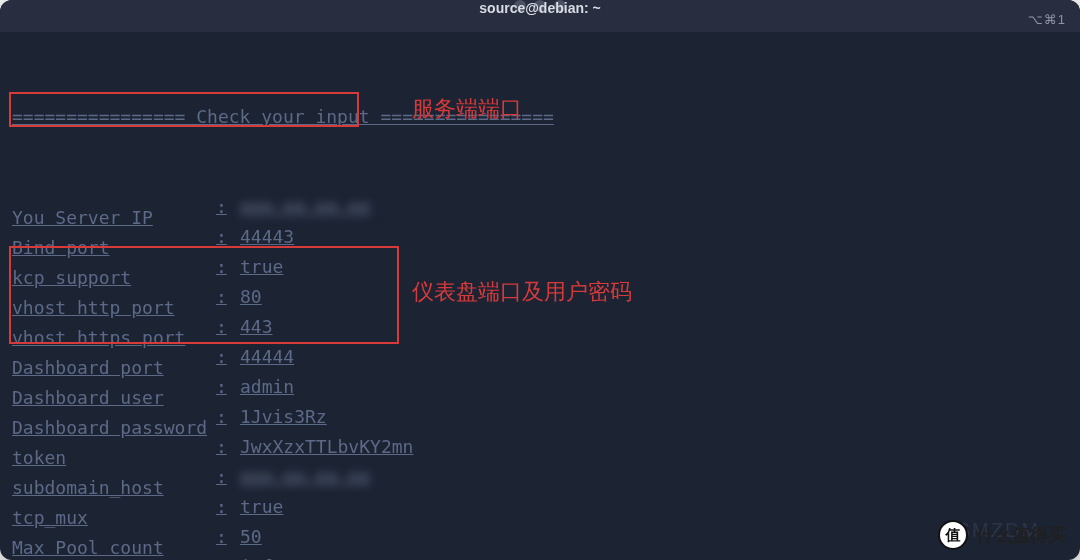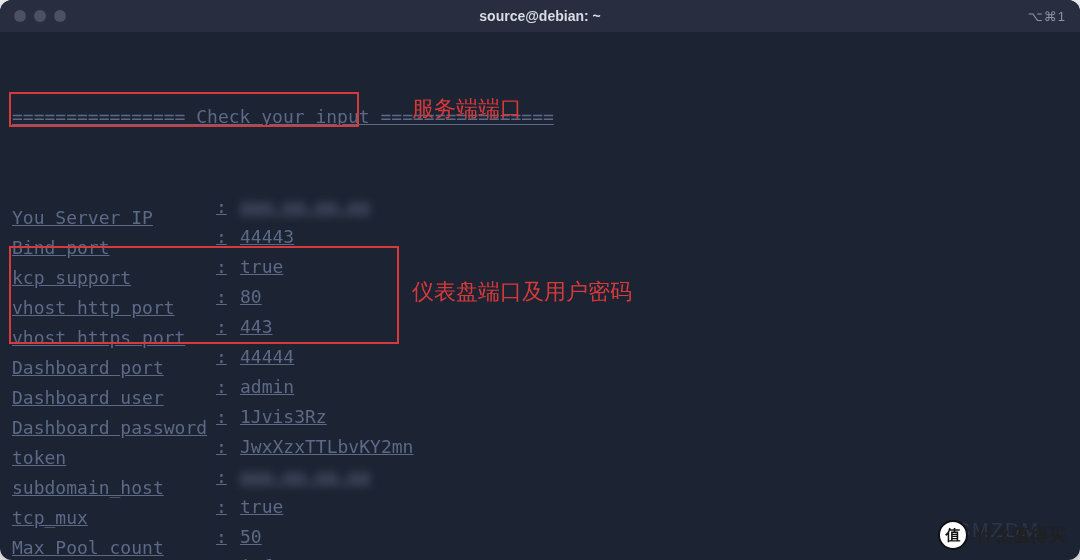--- a/index.html
+++ b/index.html
@@ -21,20 +21,21 @@
     overflow: hidden;
     box-shadow: 0 8px 30px rgba(0,0,0,0.3);
   }
   .titlebar {
     height: 32px;
     background: #282e3f;
     display: flex;
     align-items: center;
     padding: 0 14px;
     position: relative;
+    flex-direction: column;
   }
   .traffic-lights {
     display: flex;
     gap: 8px;
   }
   .dot {
     width: 12px; height: 12px;
     border-radius: 50%;
     background: #4b5162;
   }

